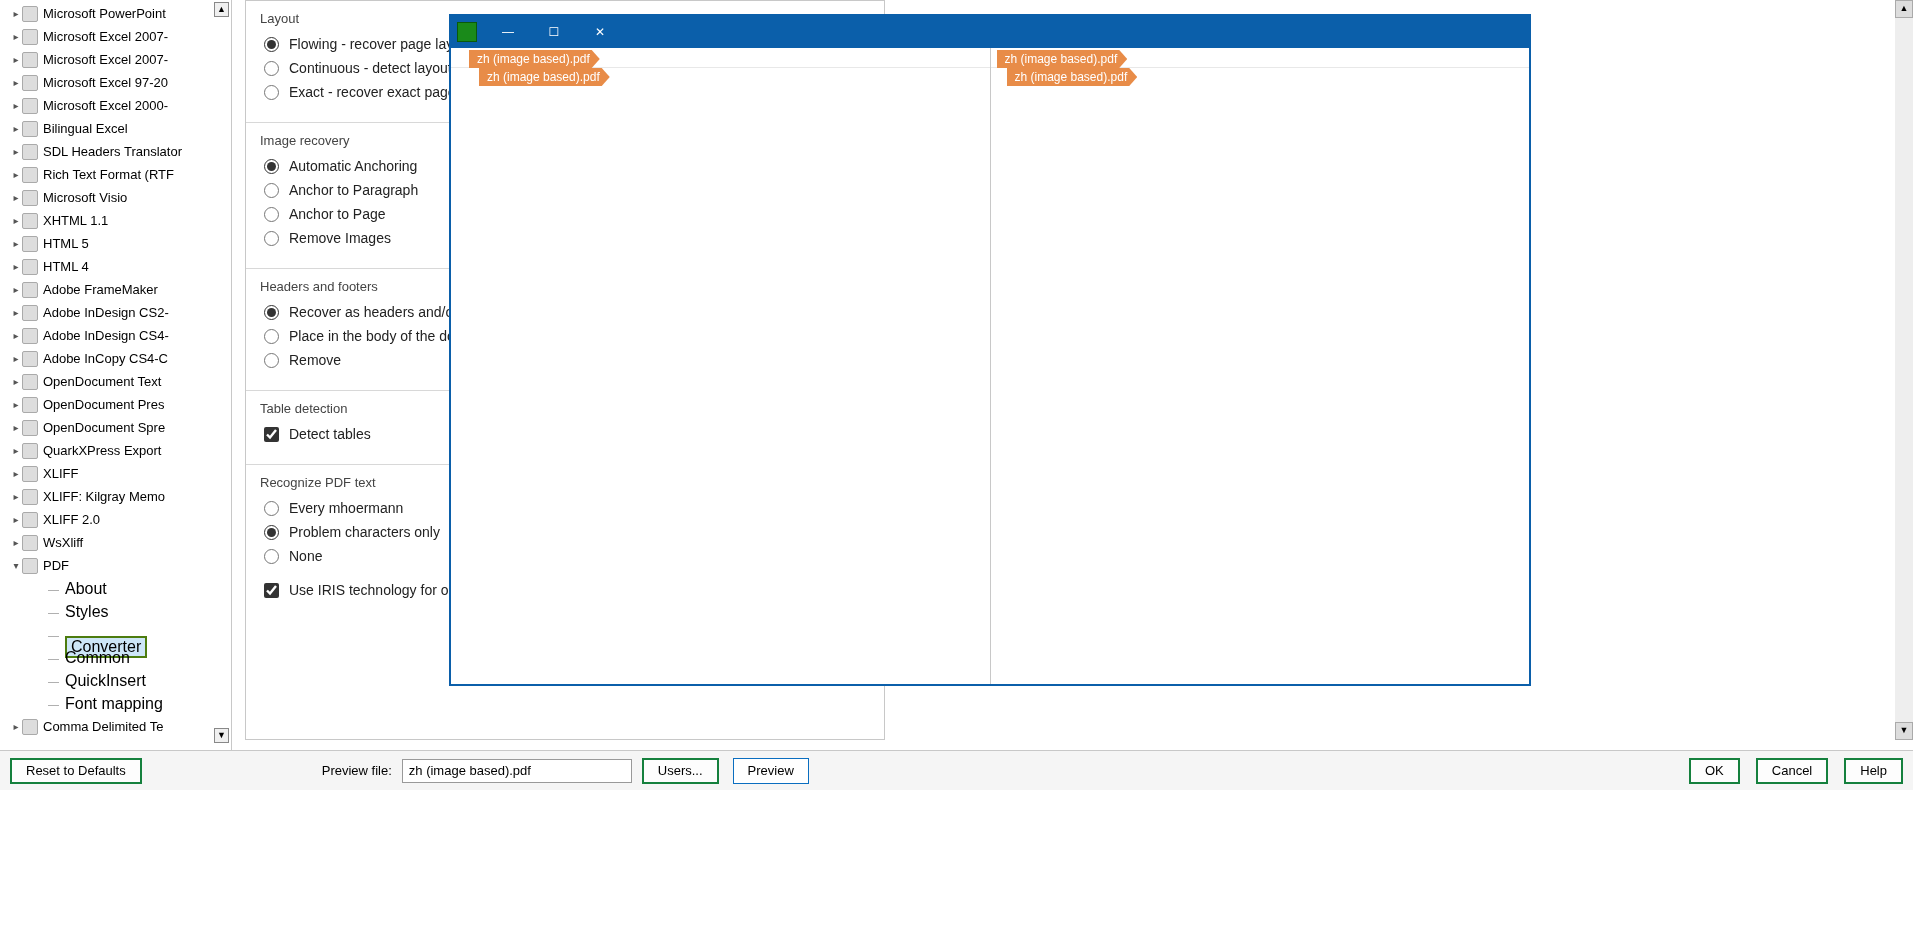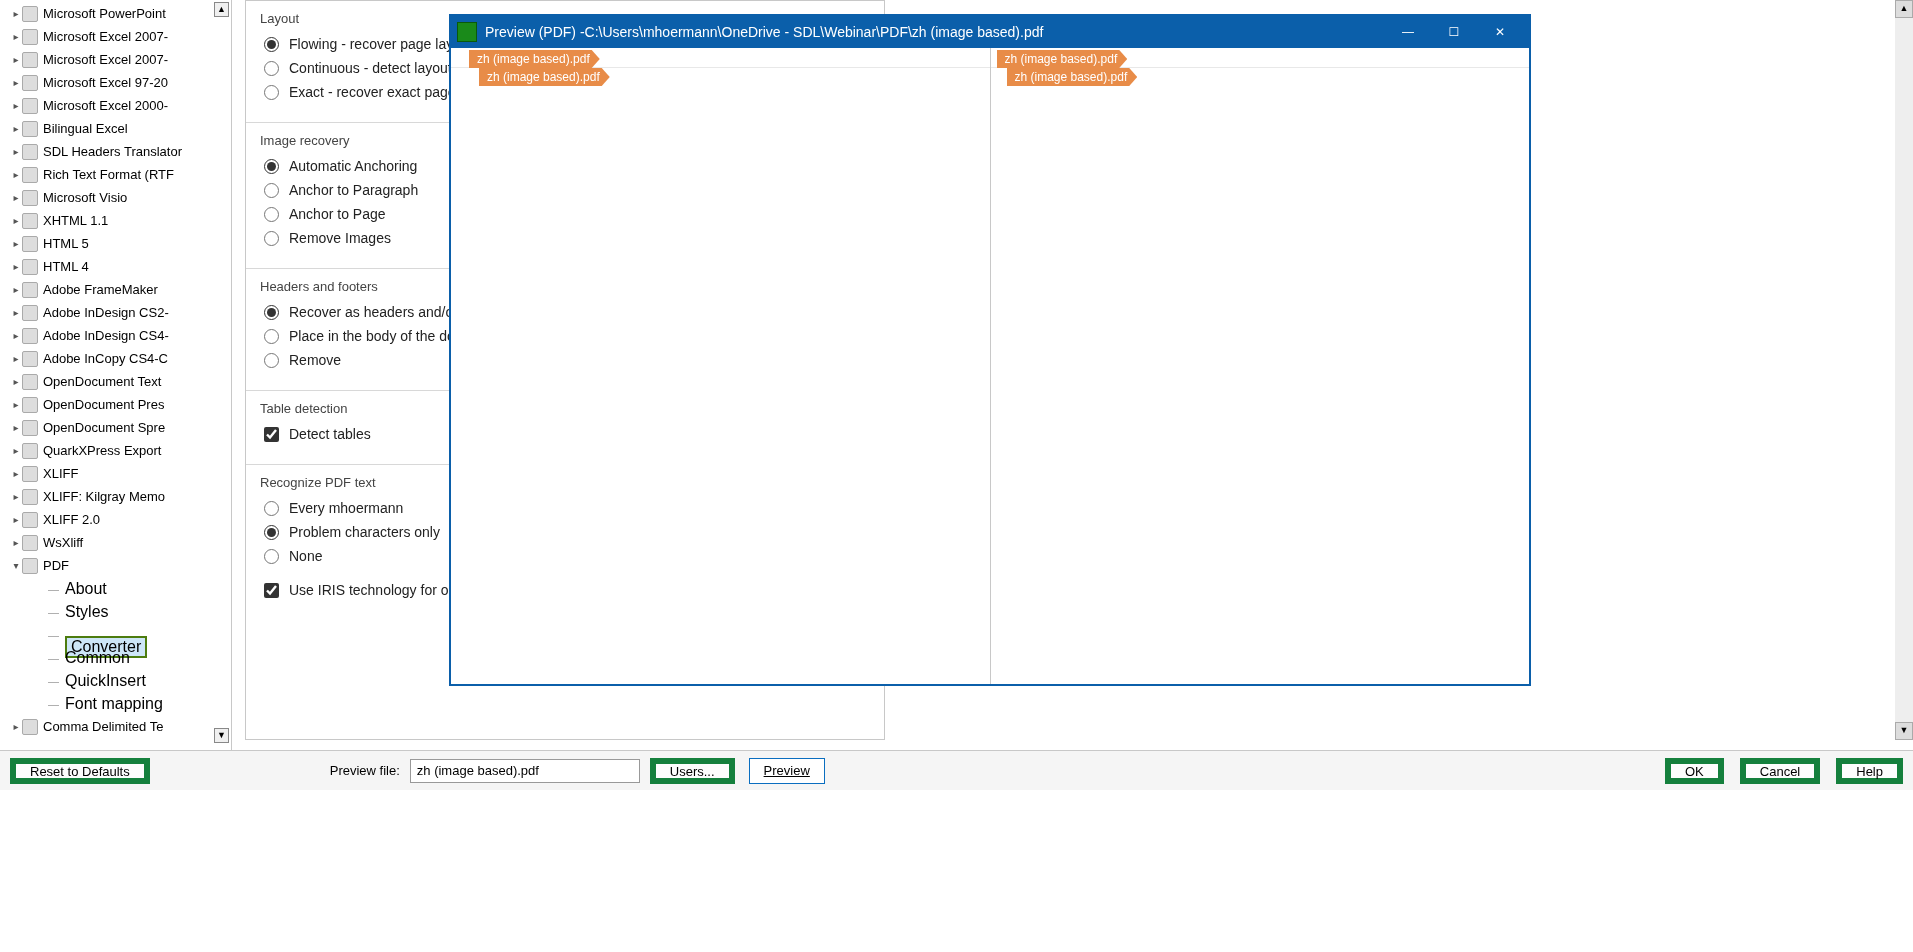--- a/index.html
+++ b/index.html
@@ -34,22 +34,22 @@
 
 .settings-panel { position: absolute; left: 245px; top: 0; width: 640px; height: 740px; border: 1px solid #c8c8c8; background: #fff; padding: 0; }
 .group { border-bottom: 1px solid #d8d8d8; padding: 6px 12px 14px 14px; }
 .group-title { color: #444; font-size: 13px; margin: 4px 0 10px 0; }
 .radio-row, .check-row { display: flex; align-items: center; margin: 8px 0 8px 4px; }
 .radio-row input[type=radio], .check-row input[type=checkbox] { width: 15px; height: 15px; margin-right: 10px; accent-color: #333; }
 .radio-row label, .check-row label { font-size: 14px; color: #222; }
 
 
 .bottom-bar { position: absolute; left: 0; top: 750px; width: 1913px; height: 40px; border-top: 1px solid #c8c8c8; background: #f5f5f5; display: flex; align-items: center; padding: 0 10px; }
-.btn { height: 26px; padding: 0 14px; background: #fdfdfd; border: 6px solid #15803d; cursor: default; font-size: 13px; }
-.btn.accent { border: 1.5px solid #0a6ec0; background: #fff; color: #000; text-decoration: underline; }
+.btn { height: 26px; padding: 0 14px; background: #fdfdfd; border: 2px solid #15803d; cursor: default; font-size: 13px; }
+.btn.accent { border: 1.5px solid #0a6ec0; background: #fff; color: #000; }
 .preview-file-label { margin-left: 180px; margin-right: 10px; font-size: 13px; }
 .preview-file-input { width: 230px; height: 24px; border: 1px solid #999; padding: 0 6px; background: #fff; font-size: 13px; }
 .right-btns { margin-left: auto; display: flex; gap: 16px; }
 
 
 .preview-window { position: absolute; left: 450px; top: 15px; width: 1080px; height: 670px; border: 1px solid #0b5faa; background: #fff; box-shadow: 0 0 0 1px #0b5faa; }
 .pw-titlebar { height: 32px; background: #0b5faa; color: #fff; display: flex; align-items: center; padding: 0 6px; }
 .pw-titlebar .app-icon { width: 20px; height: 20px; background: #1a8a1a; border: 1px solid #0a5a0a; margin-right: 8px; }
 .pw-titlebar .title { flex: 1; font-size: 14px; white-space: nowrap; overflow: hidden; }
 .pw-winbtn { width: 46px; height: 32px; text-align: center; line-height: 32px; color: #fff; font-size: 12px; }
@@ -320,21 +320,20 @@
 </div>
 
 <div class="right-scroll">
   <div class="arrow">▲</div>
   <div class="arrow bottom">▼</div>
 </div>
 
 <div class="preview-window">
   <div class="pw-titlebar">
     <span class="app-icon"></span>
-    <span class="title">Preview (PDF) -C:\Users\mhoermann\OneDrive - SDL\Webinar\PDF\zh (image based).pdf</span>
     <span class="pw-winbtn">—</span>
     <span class="pw-winbtn">☐</span>
     <span class="pw-winbtn">✕</span>
   </div>
   <div class="pw-body">
     <div class="pw-pane">
       <div class="pane-hline"></div>
       <div class="tab-outer">zh (image based).pdf</div>
       <div class="tab-inner">zh (image based).pdf</div>
     </div>

